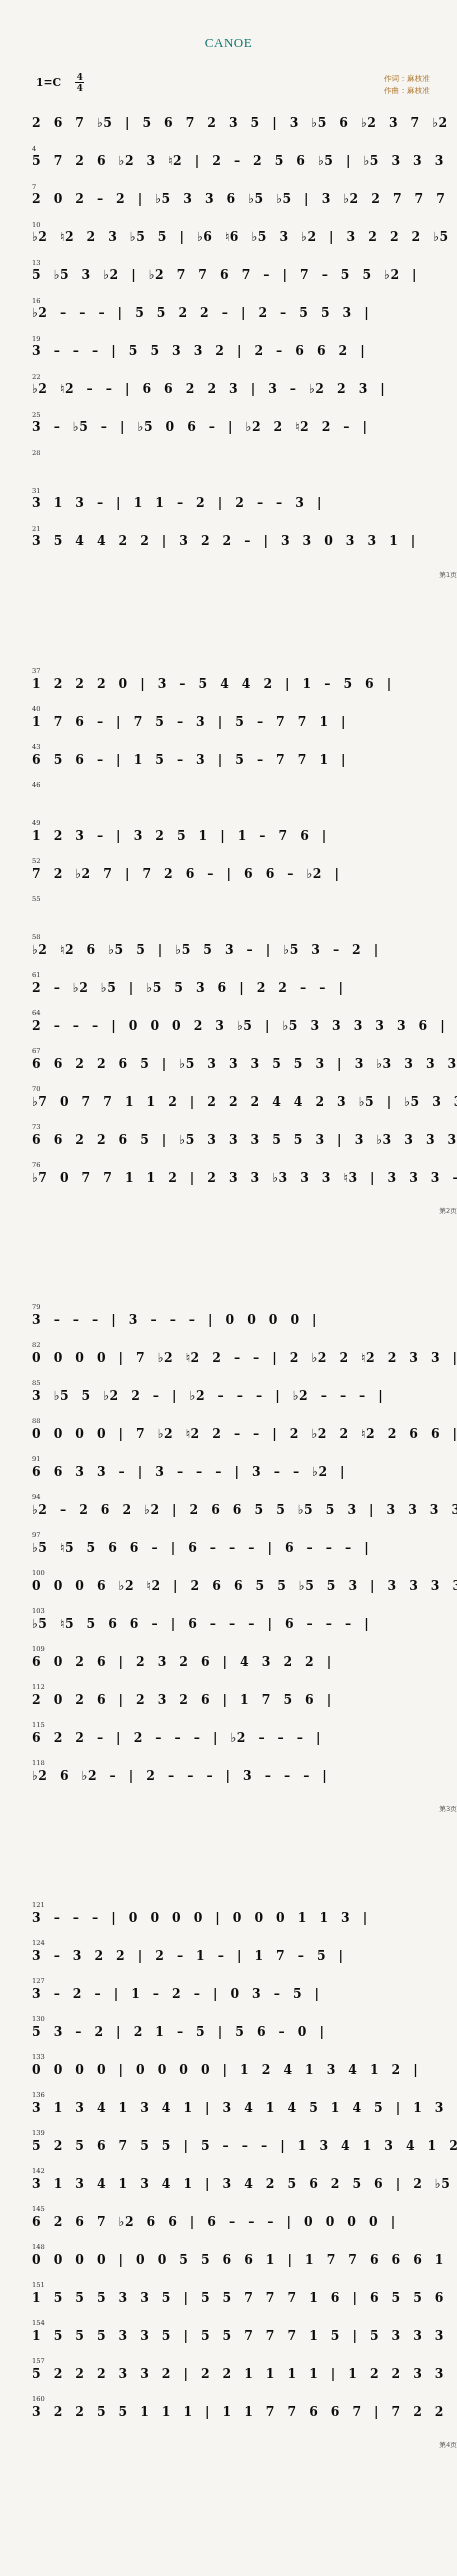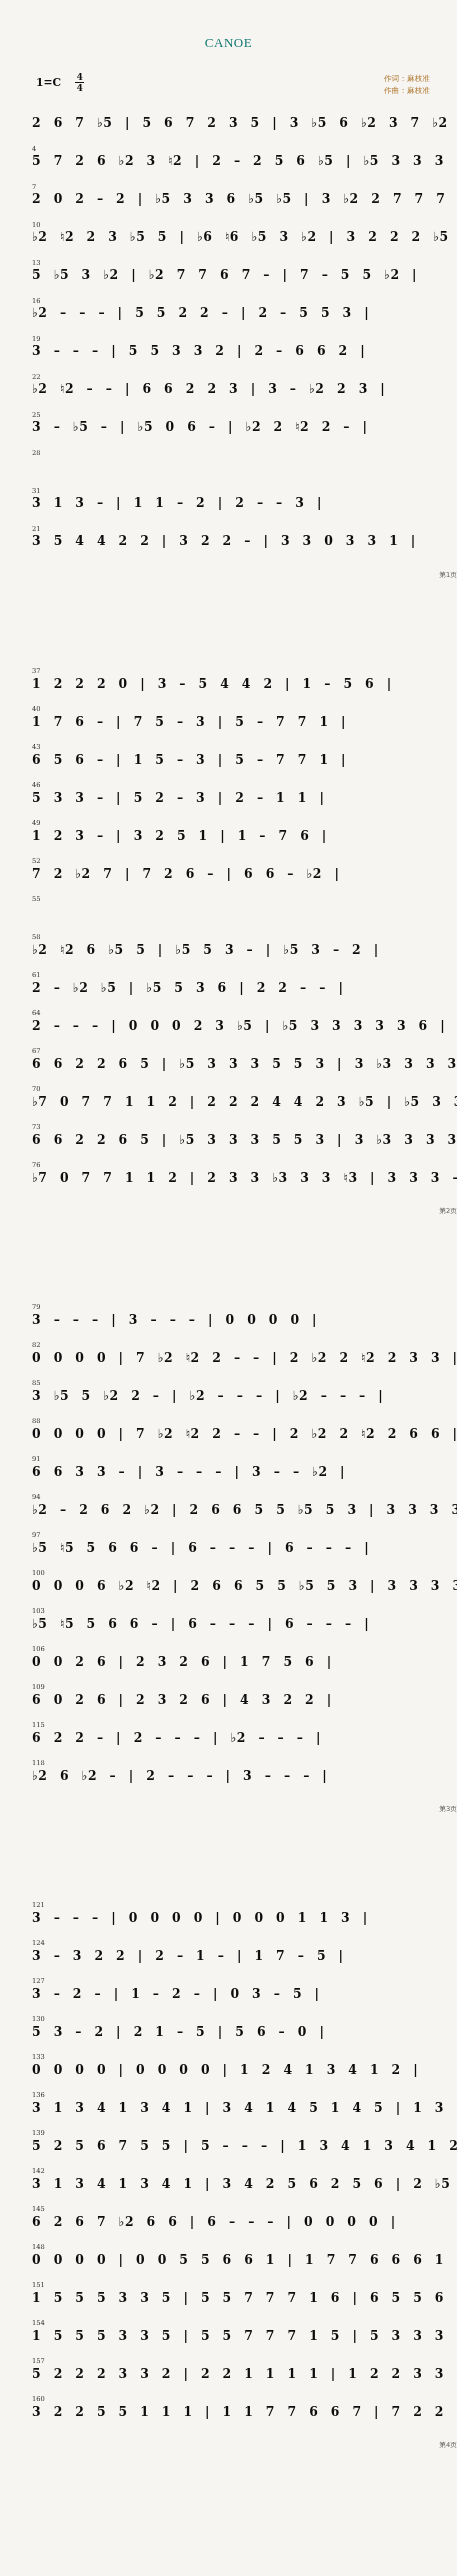--- a/index.html
+++ b/index.html
@@ -180,21 +180,20 @@
     <div class="notes-line">1 7 6 – | 7 5 – 3 | 5 – 7 7 1 |</div>
   </div>
 
   <div class="system">
     <div class="measure-no">43</div>
     <div class="notes-line">6 5 6 – | 1 5 – 3 | 5 – 7 7 1 |</div>
   </div>
 
   <div class="system">
     <div class="measure-no">46</div>
-    <div class="notes-line">5 3 3 – | 5 2 – 3 | 2 – 1 1 |</div>
   </div>
 
   <div class="system">
     <div class="measure-no">49</div>
     <div class="notes-line">1 2 3 – | 3 2 5 1 | 1 – 7 6 |</div>
   </div>
 
   <div class="system">
     <div class="measure-no">52</div>
     <div class="notes-line">7 2 ♭2 7 | 7 2 6 – | 6 6 – ♭2 |</div>
@@ -282,30 +281,30 @@
   <div class="system">
     <div class="measure-no">100</div>
     <div class="notes-line">0 0 0 6 ♭2 ♮2 | 2 6 6 5 5 ♭5 5 3 | 3 3 3 3 ♭5 5 |</div>
   </div>
 
   <div class="system">
     <div class="measure-no">103</div>
     <div class="notes-line">♭5 ♮5 5 6 6 – | 6 – – – | 6 – – – |</div>
   </div>
 
-  <div class="system">
-    <div class="measure-no">106</div>
-    <div class="notes-line">0 0 2 6 | 2 3 2 6 | 1 7 5 6 |</div>
-  </div>
 
   <div class="system">
     <div class="measure-no">109</div>
     <div class="notes-line">6 0 2 6 | 2 3 2 6 | 4 3 2 2 |</div>
   </div>
 
+  <div class="system">
+    <div class="measure-no">112</div>
+    <div class="notes-line">2 0 2 6 | 2 3 2 6 | 1 7 5 6 |</div>
+  </div>
 
   <div class="system">
     <div class="measure-no">115</div>
     <div class="notes-line">6 2 2 – | 2 – – – | ♭2 – – – |</div>
   </div>
 
   <div class="system">
     <div class="measure-no">118</div>
     <div class="notes-line">♭2 6 ♭2 – | 2 – – – | 3 – – – |</div>
   </div>

